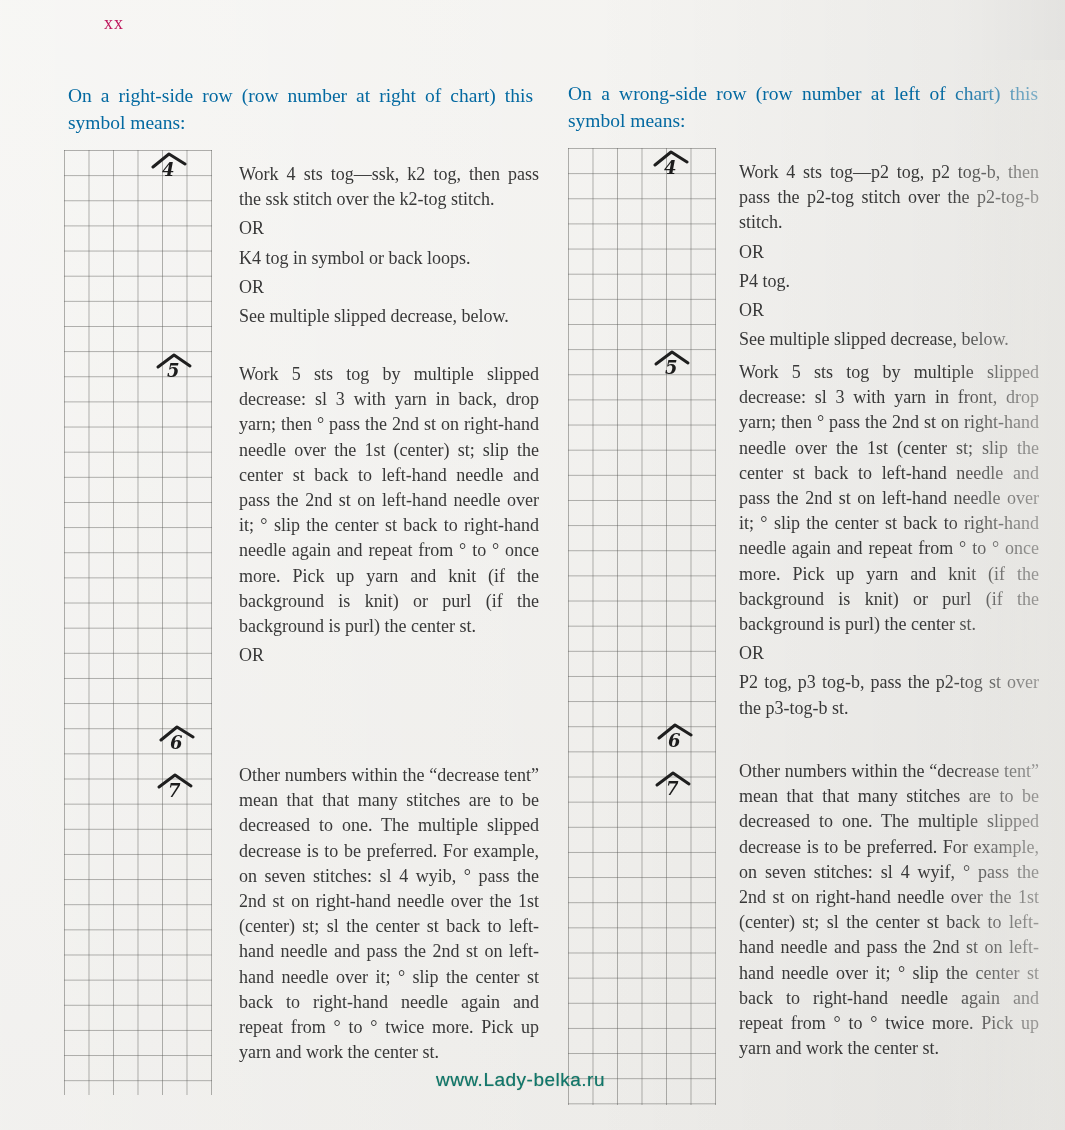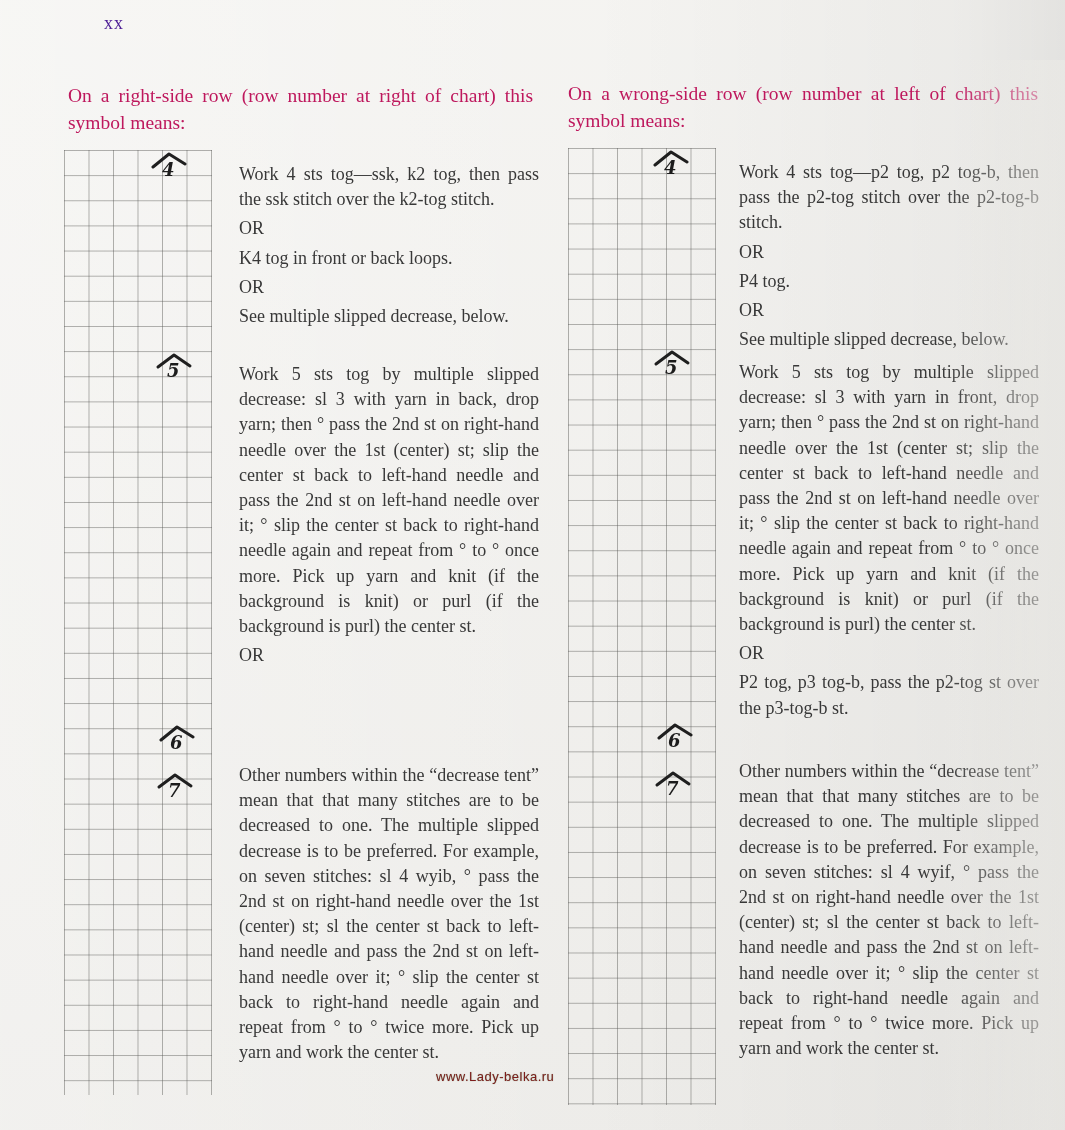--- a/index.html
+++ b/index.html
@@ -6,24 +6,24 @@
   body{
     width:1065px;height:1130px;position:relative;overflow:hidden;
     background:
       linear-gradient(90deg, rgba(255,255,255,0.25) 0%, rgba(0,0,0,0) 55%, rgba(0,0,0,0.035) 90%, rgba(0,0,0,0.07) 100%),
       linear-gradient(180deg, rgba(255,255,255,0.2) 0%, rgba(0,0,0,0.02) 100%),
       #f2f1ee;
     font-family:"Liberation Serif", serif;
     color:#3d3d3d;
   }
   .pageno{
-    position:absolute;left:104px;top:13px;font-size:18px;color:#4c1d95;letter-spacing:1px;
+    position:absolute;left:104px;top:13px;font-size:18px;color:#be185d;letter-spacing:1px;
   }
   .heading{
-    position:absolute;font-size:19.5px;line-height:27px;text-align:justify;color:#be185d;
+    position:absolute;font-size:19.5px;line-height:27px;text-align:justify;color:#0369a1;
   }
   .grid{
     position:absolute;
     background-image:
       linear-gradient(to right, rgba(94,94,90,0.48) 1px, transparent 1px),
       linear-gradient(to bottom, rgba(94,94,90,0.48) 1px, transparent 1px);
     background-size:24.5px 25.15px;
   }
   .grid-left{left:64px;top:150px;width:148px;height:945px;}
   .grid-right{left:568px;top:148px;width:148px;height:957px;}
@@ -41,22 +41,22 @@
   }
   .tblock p{margin:4px;}
   .tblock p.or{}
   .scan-fade{
     position:absolute;left:940px;top:60px;width:125px;height:1070px;
     background:linear-gradient(90deg, rgba(242,241,238,0) 0%, rgba(236,235,231,0.55) 80%);
     pointer-events:none;
   }
   .watermark{
     position:absolute;left:436px;top:1069px;
-    font-family:"Liberation Sans", sans-serif;font-size:13px;letter-spacing:0.5px;
-    color:#7f1d1d;text-shadow:0 0 1px rgba(25,90,25,0.55);
+    font-family:"Liberation Sans", sans-serif;font-size:19px;letter-spacing:0.5px;
+    color:#0f766e;text-shadow:0 0 1px rgba(25,90,25,0.55);
   }
 </style>
 </head>
 <body>
 
 <div class="pageno">xx</div>
 
 <section>
   <div class="heading" style="left:68px;top:82px;width:465px">On a right-side row (row number at right of chart) this symbol means:</div>
 
@@ -83,21 +83,21 @@
   <div class="sym" style="left:156px;top:772px">
     <svg width="38" height="18" viewBox="0 0 38 18">
         <path d="M3 15 L19 3 L35 14"></path>
       </svg>
     <span class="sym-digit">7</span>
   </div>
 
   <div class="tblock" style="left:235px;top:158px">
     <p>Work 4 sts tog—ssk, k2 tog, then pass the ssk stitch over the k2-tog stitch.</p>
     <p class="or">OR</p>
-    <p>K4 tog in front or back loops.</p>
+    <p>K4 tog in symbol or back loops.</p>
     <p class="or">OR</p>
     <p>See multiple slipped decrease, below.</p>
   </div>
 
   <div class="tblock" style="left:235px;top:358px">
     <p>Work 5 sts tog by multiple slipped decrease: sl 3 with yarn in back, drop yarn; then ° pass the 2nd st on right-hand needle over the 1st (center) st; slip the center st back to left-hand needle and pass the 2nd st on left-hand needle over it; ° slip the center st back to right-hand needle again and repeat from ° to ° once more. Pick up yarn and knit (if the background is knit) or purl (if the background is purl) the center st.</p>
     <p class="or">OR</p>
   </div>
 
   <div class="tblock" style="left:235px;top:759px">

